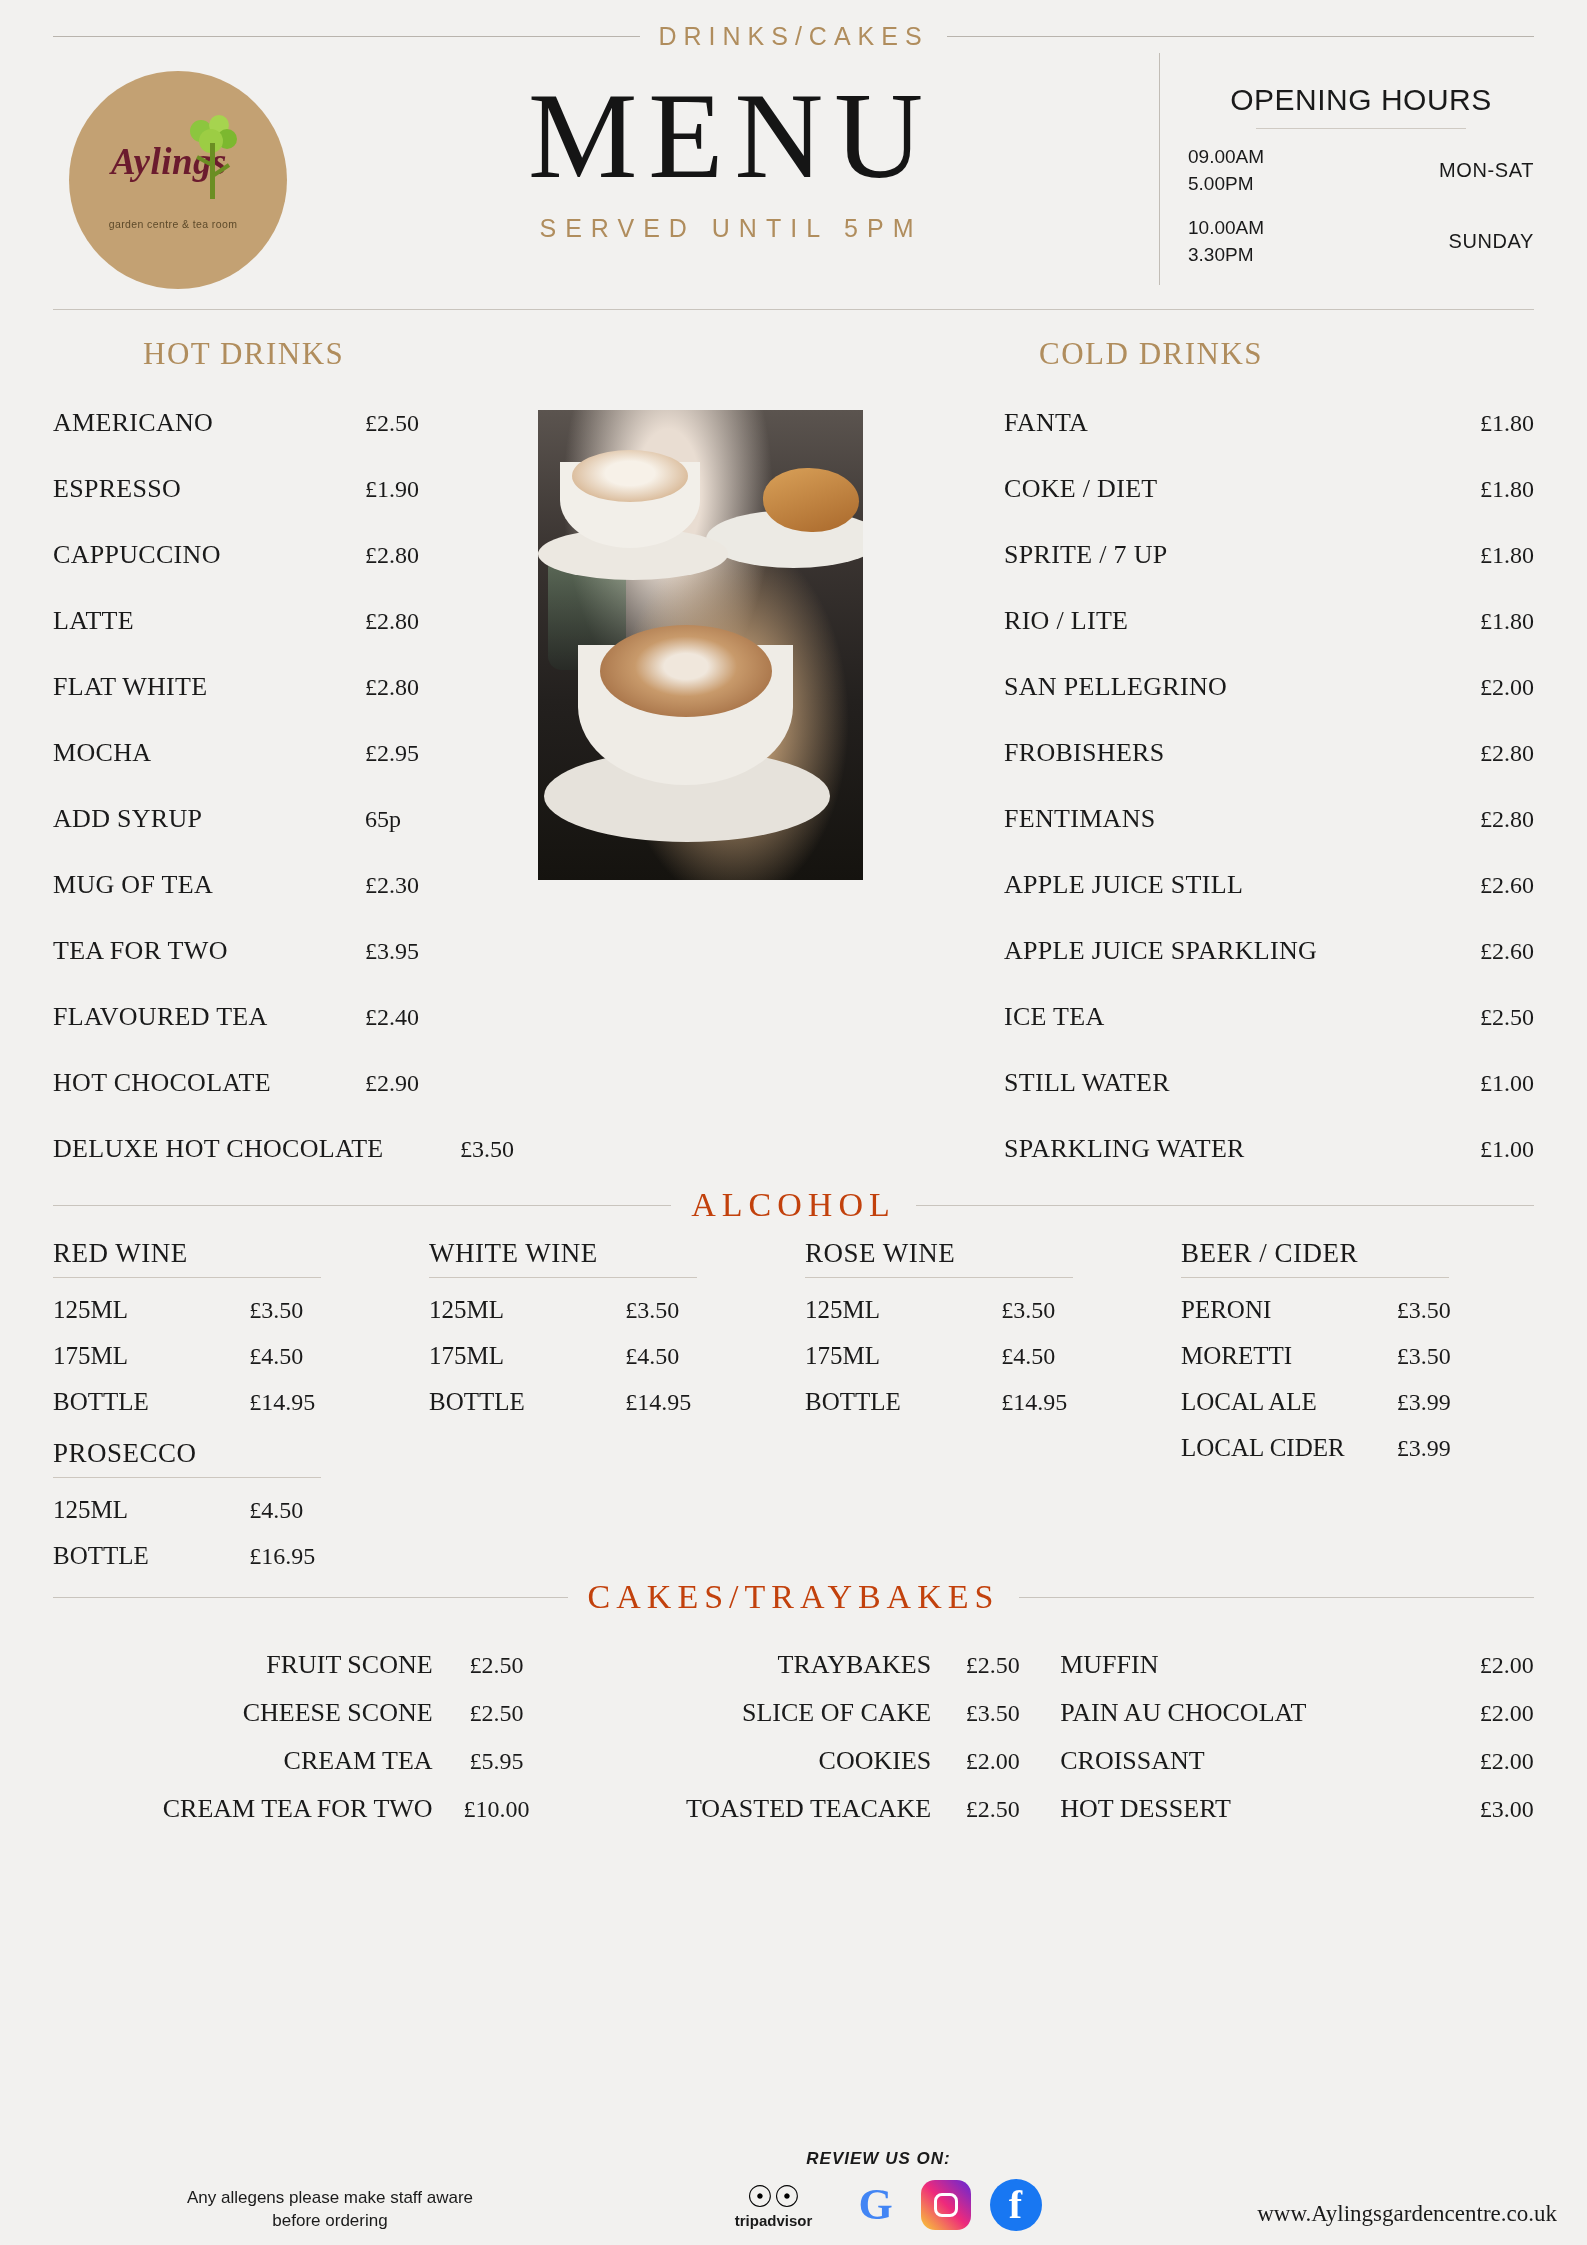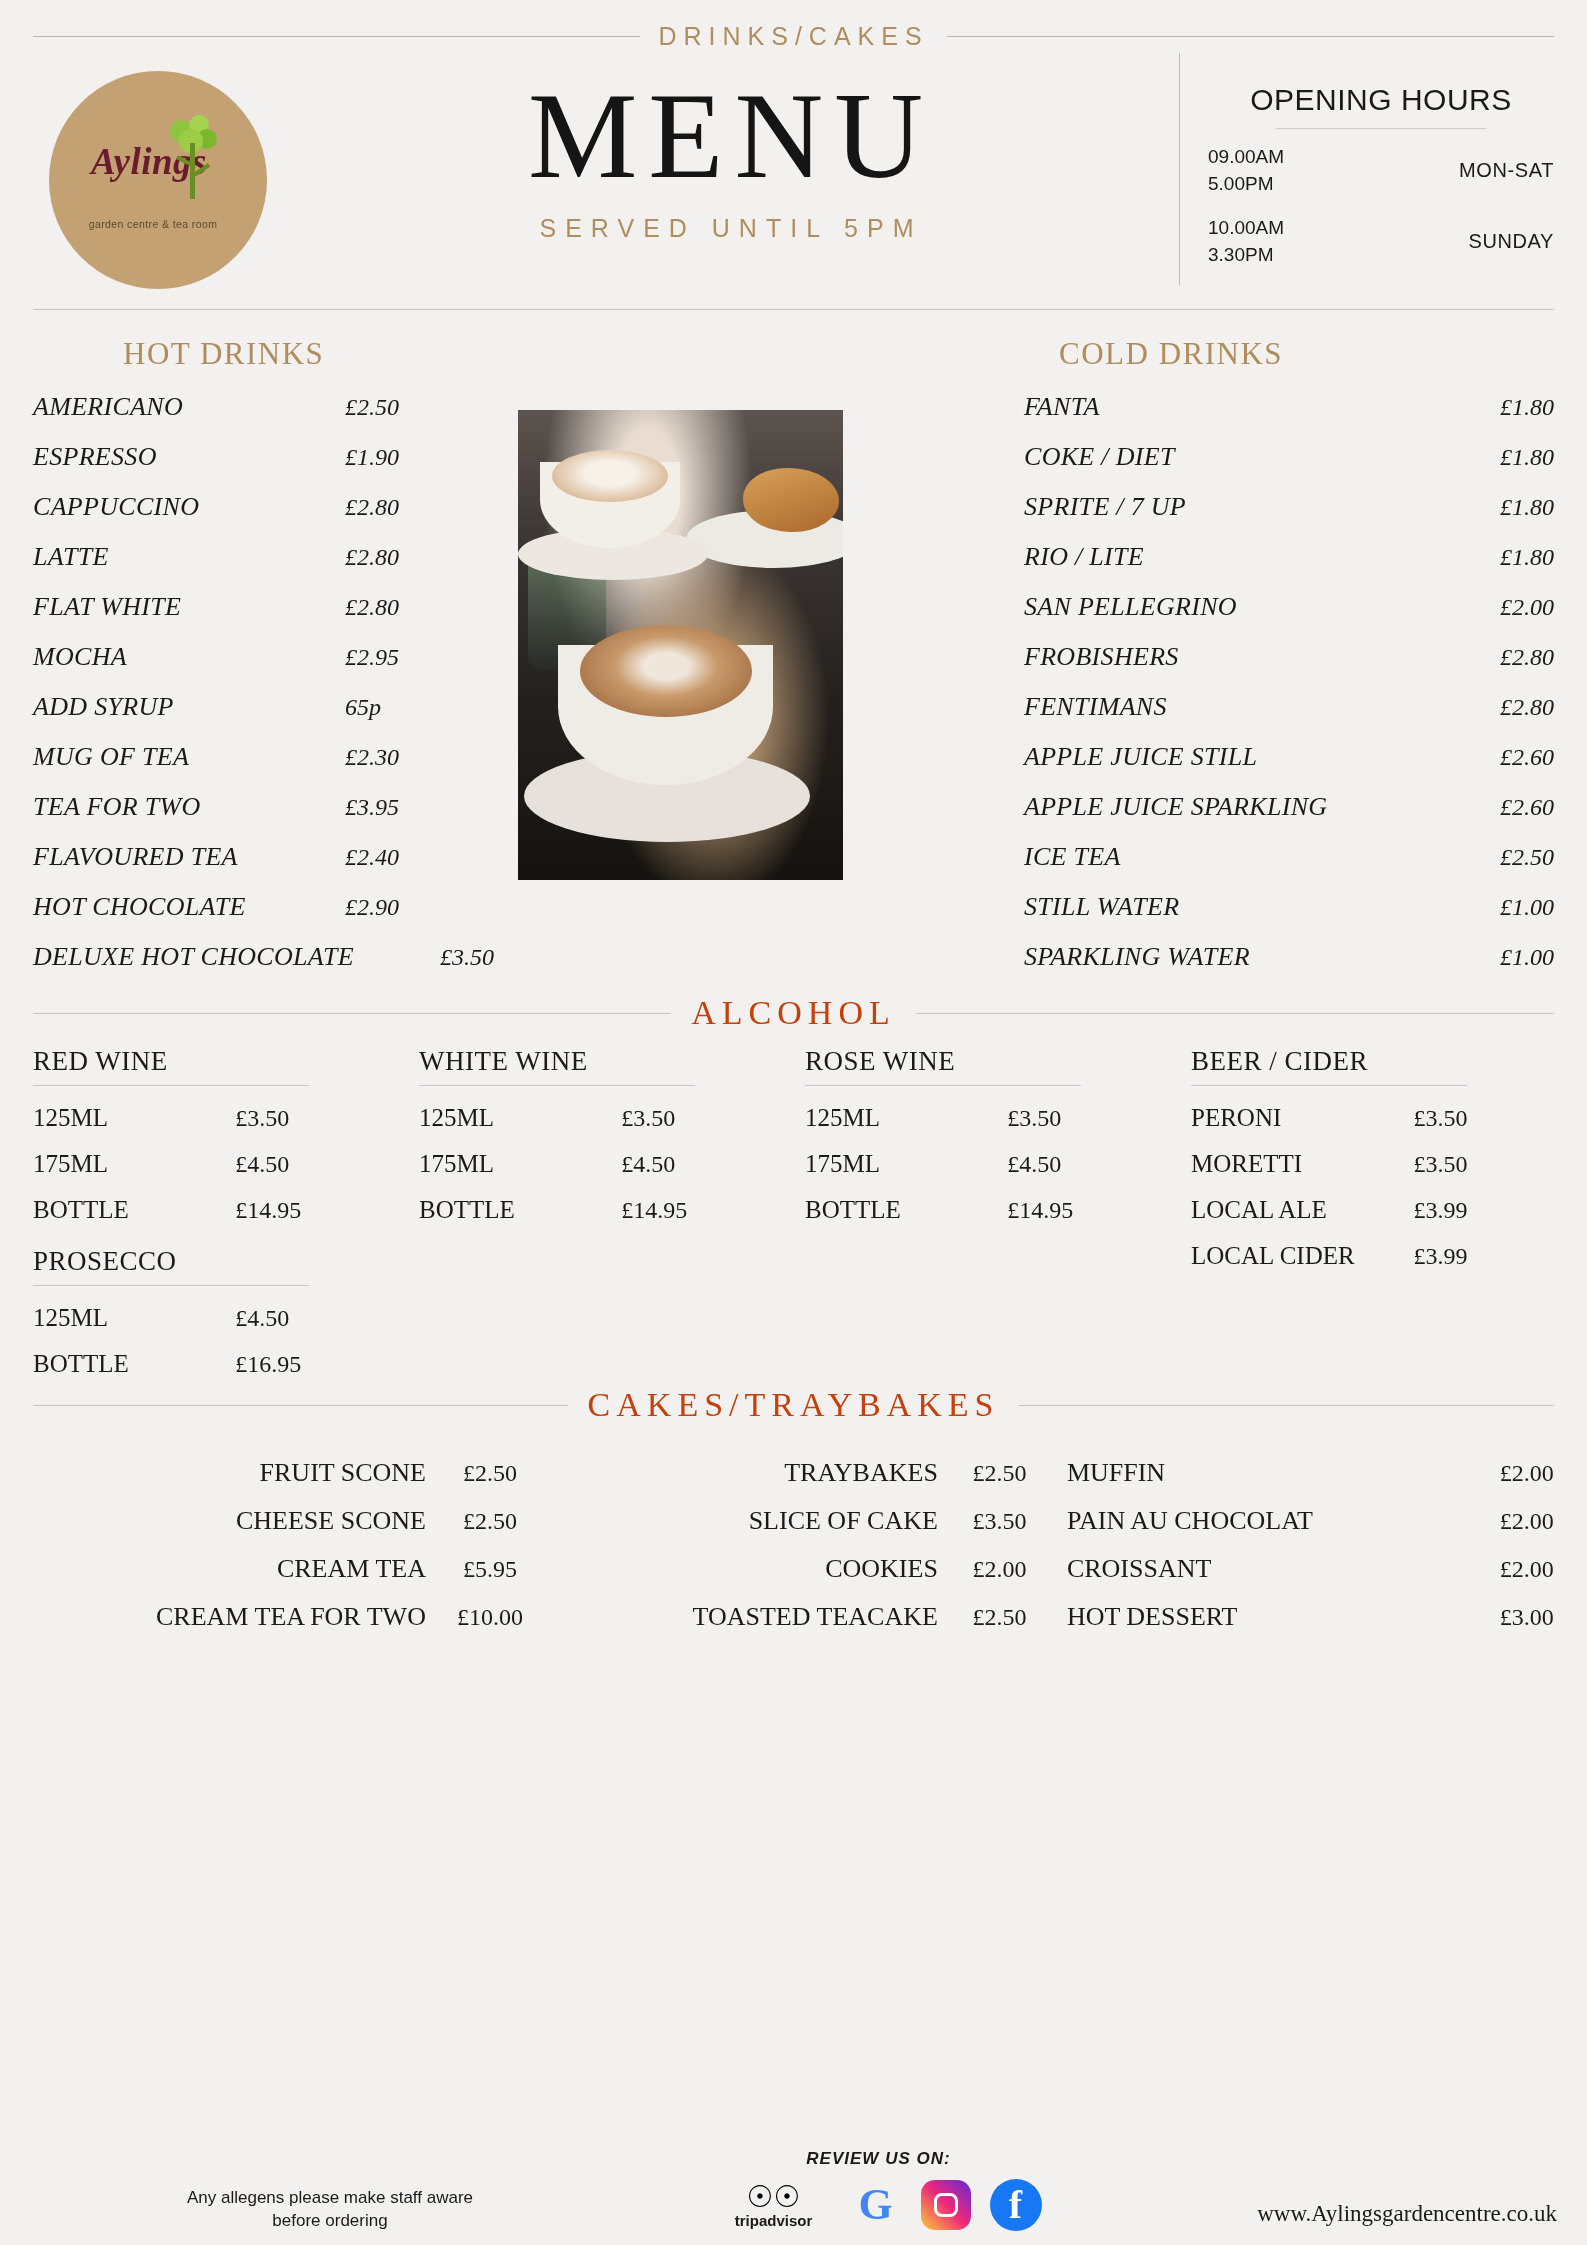--- a/index.html
+++ b/index.html
@@ -5,21 +5,21 @@
   * { box-sizing: border-box; margin: 0; padding: 0; }
   body {
     width: 1587px;
     height: 2245px;
     background: #f2f1ef;
     font-family: "Liberation Serif", serif;
     color: #1a1a1a;
     position: relative;
     overflow: hidden;
   }
-  .page { width: 1587px; height: 2245px; position: relative; padding: 0 33px; }
+  .page { width: 1587px; height: 2245px; position: relative; padding: 0 53px; }
 
   
   .top-kicker {
     display: flex; align-items: center; justify-content: center;
     gap: 18px; padding-top: 22px;
   }
   .top-kicker .line { height: 1px; background: #b9b4ad; flex: 1; }
   .top-kicker .txt {
     font-family: "Liberation Sans", sans-serif;
     letter-spacing: 7px; font-size: 25px; color: #b08d5d; font-weight: 400;
@@ -81,21 +81,21 @@
   .drinks { display: flex; margin-top: 26px; position: relative; }
   .col-hot { width: 530px; }
   .col-cold { width: 530px; margin-left: auto; }
   .col-hot .sec-head, .col-cold .sec-head { text-align: left; }
   .col-hot .sec-head { padding-left: 90px; }
   .col-cold .sec-head { padding-left: 35px; }
   .col-hot .under { margin-left: 40px; width: 330px;}
   .col-cold .under { width: 380px; }
 
   .item {
-    display: flex; align-items: baseline; margin-top: 20px; font-style: italic;
+    display: flex; align-items: baseline; margin-top: 36px;
   }
   .item .name { font-size: 26px; letter-spacing: .3px; }
   .item .dots { flex: 1; }
   .item .price { font-size: 24px; }
   .col-hot .item .price { width: 105px; text-align: left; padding-left: 12px; }
   .col-hot .item .name { width: 300px; }
   .col-hot .item.long .name { width: 395px; }
   .col-cold .item .price { width: 85px; text-align: right; }
 
   .photo {

